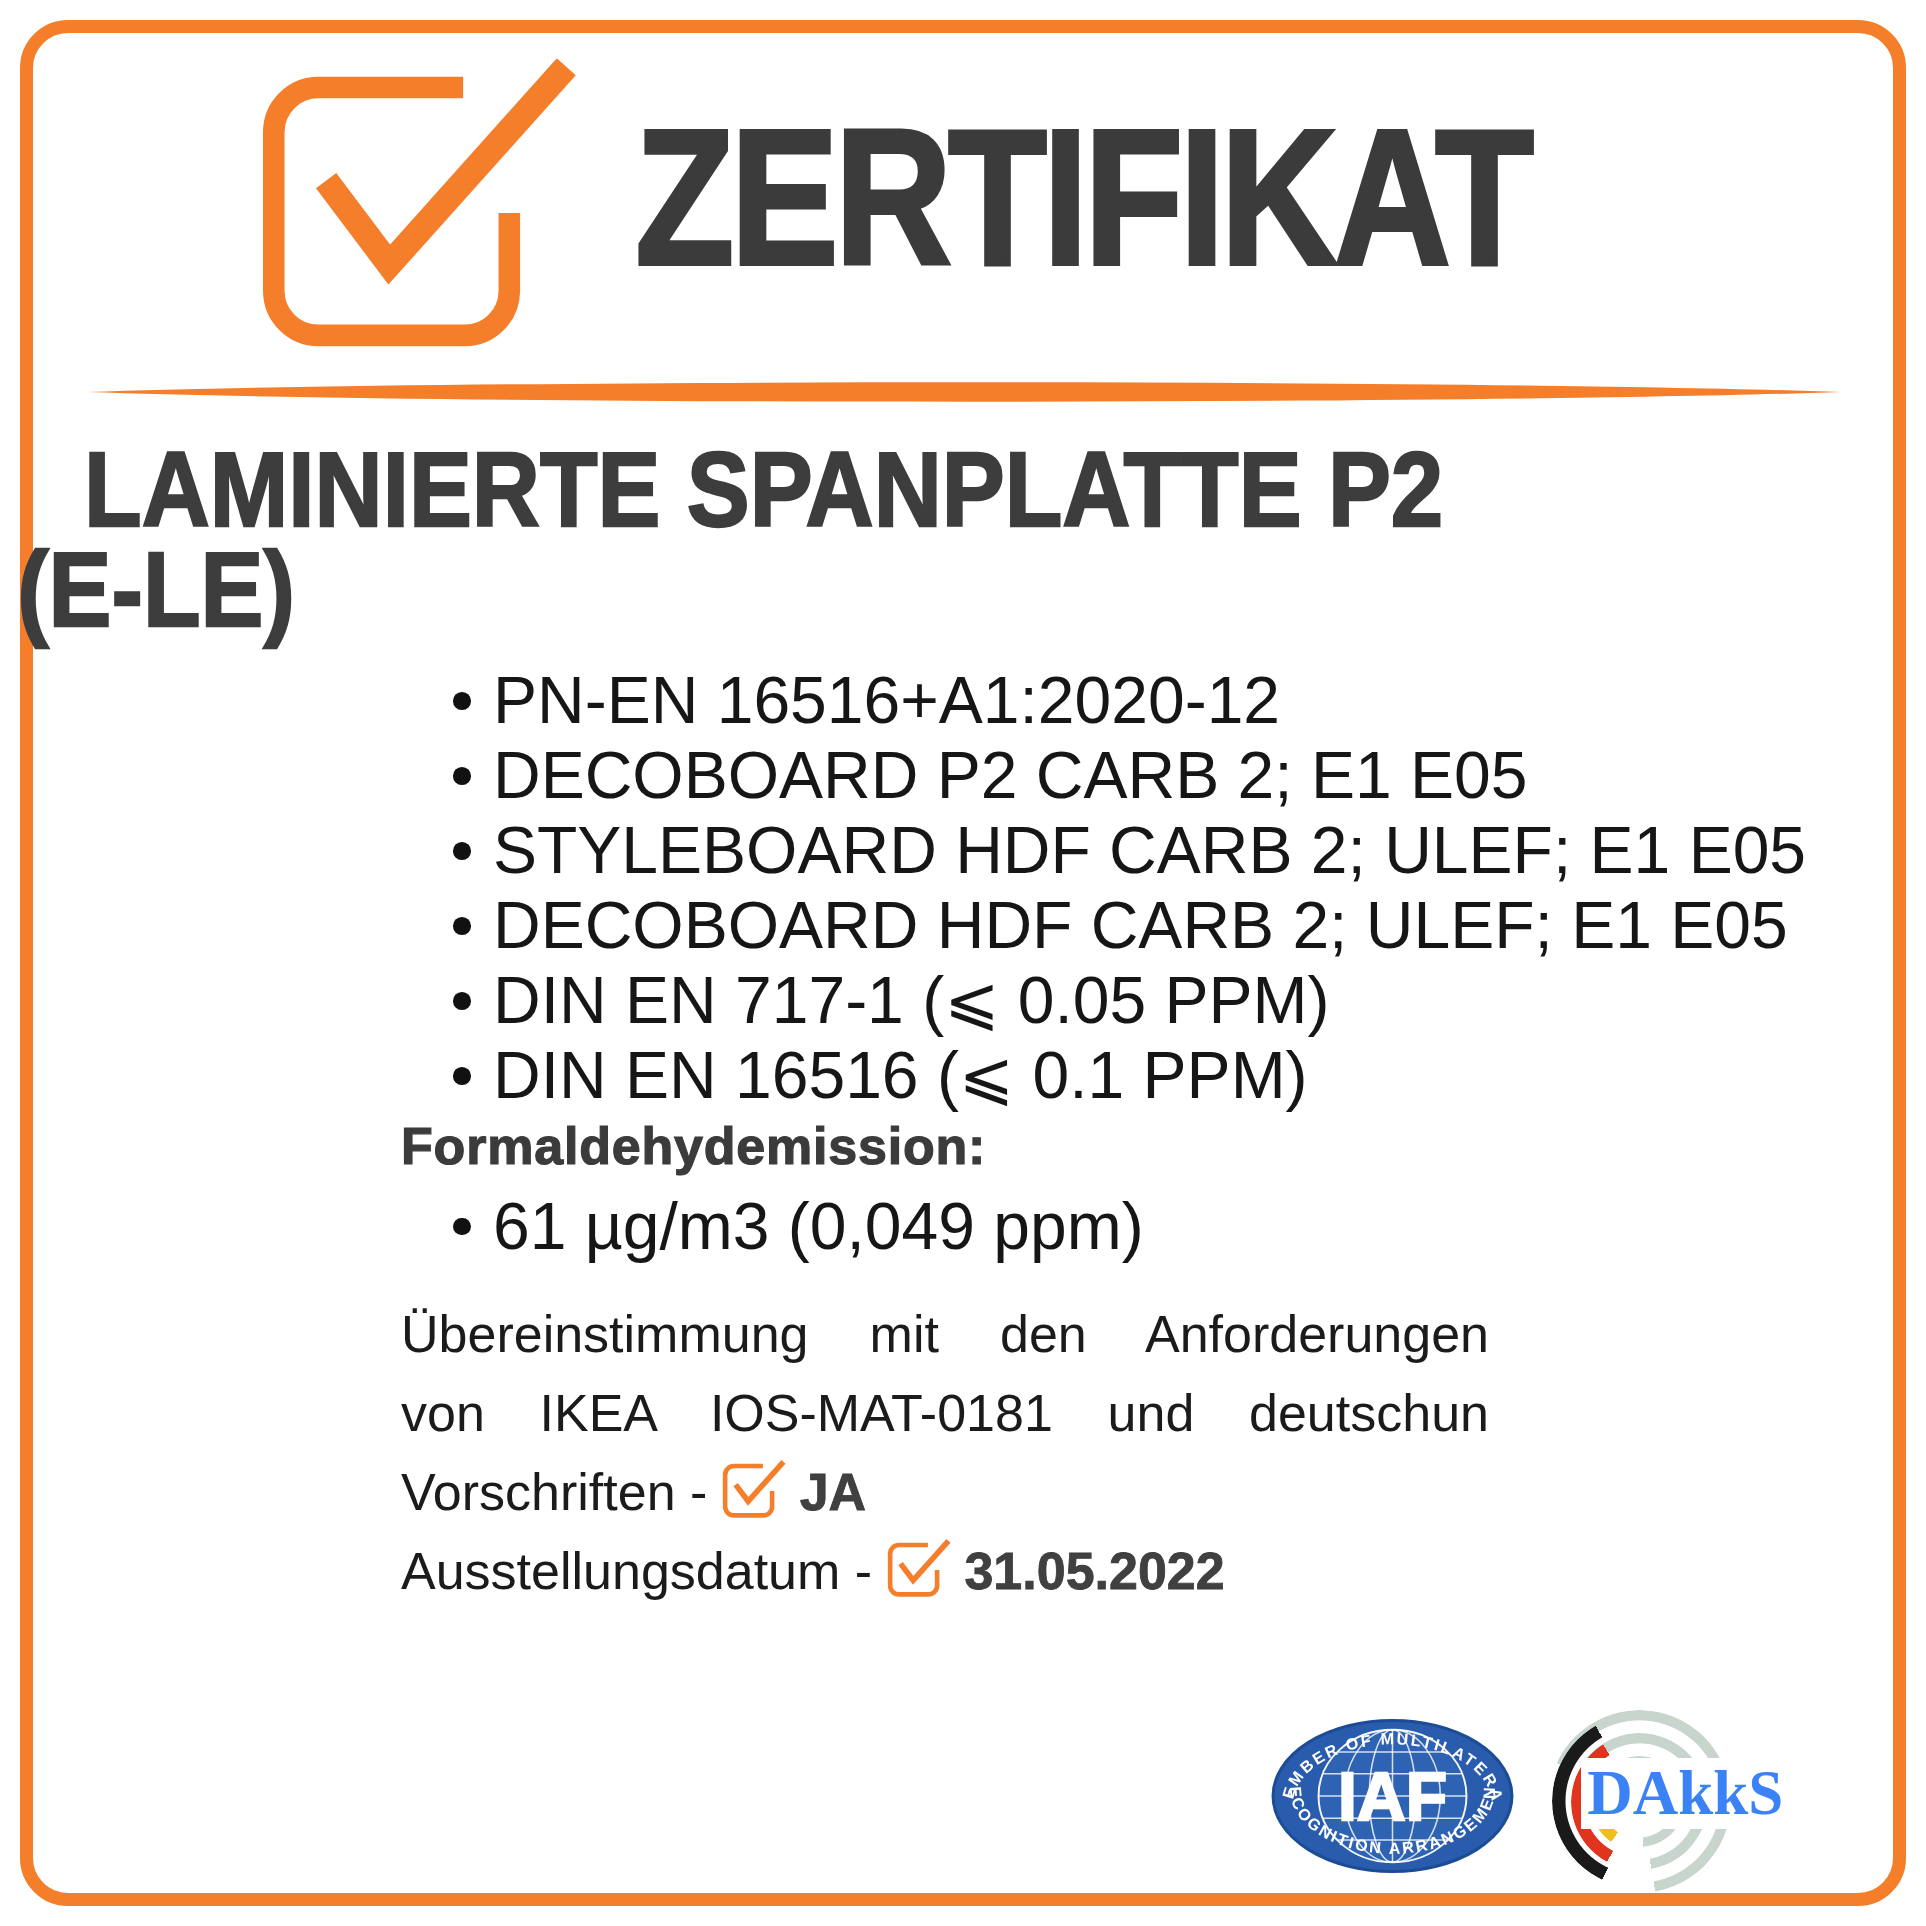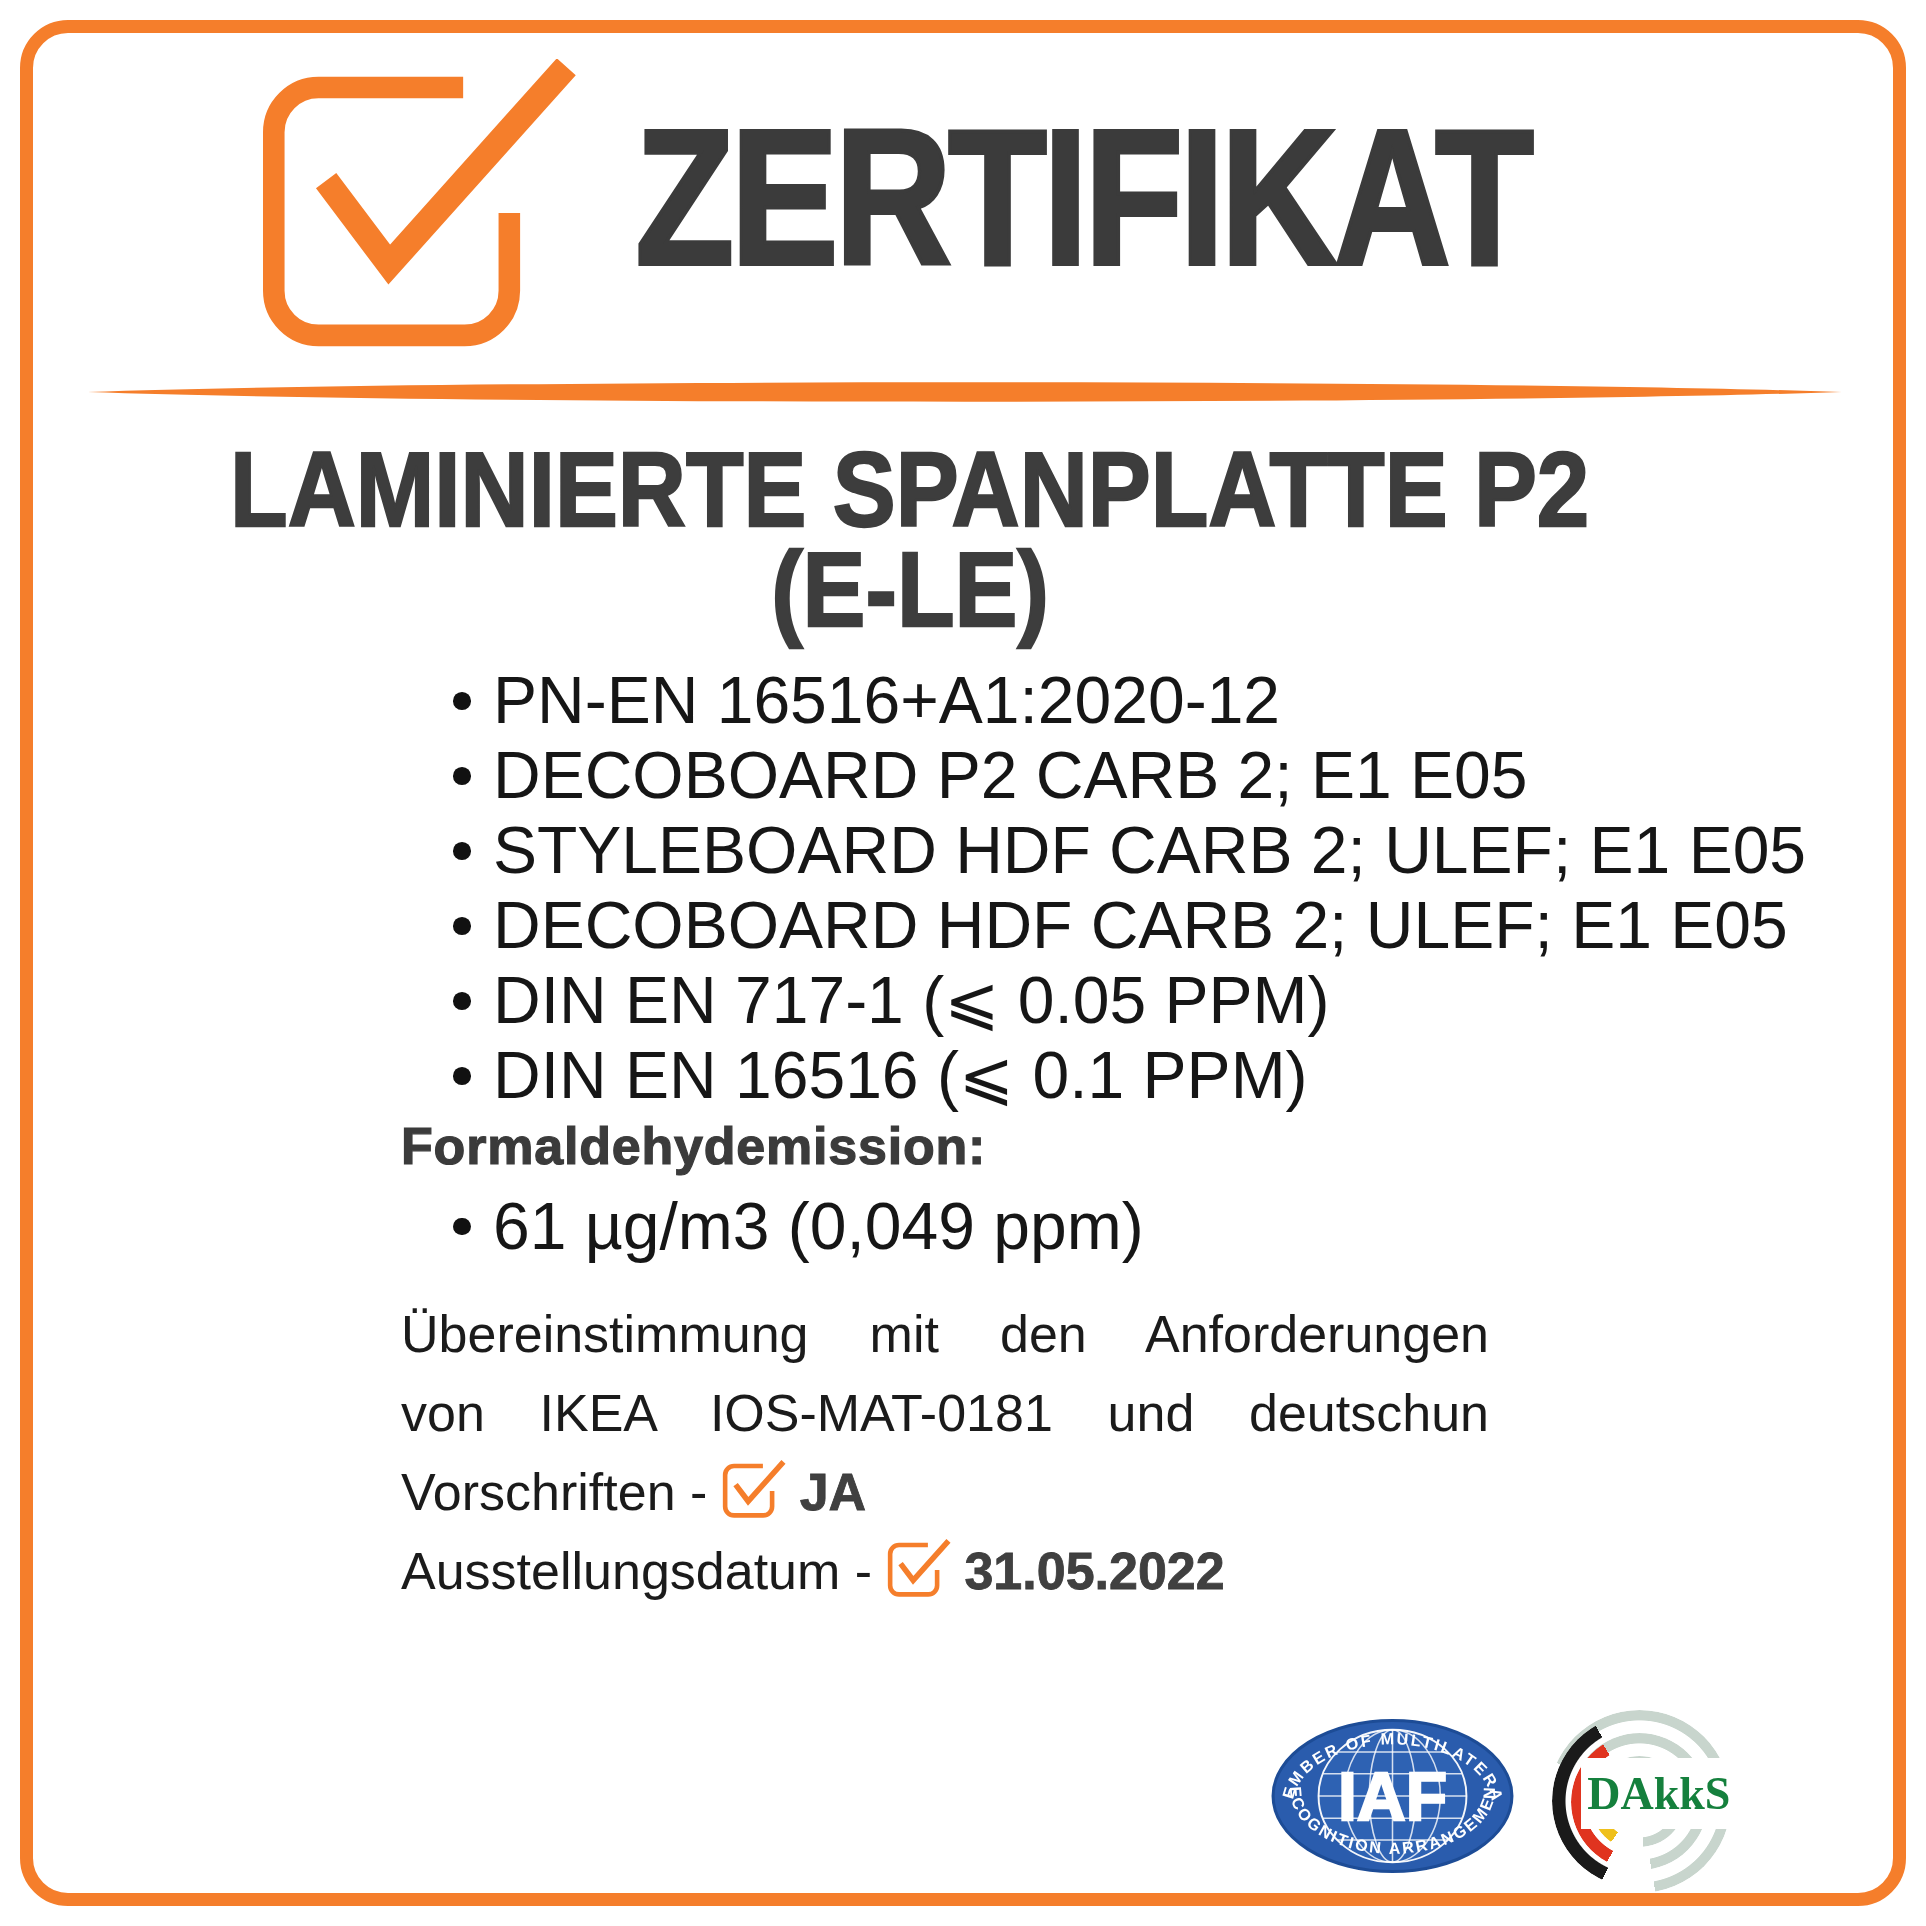--- a/index.html
+++ b/index.html
@@ -18,21 +18,21 @@
     display:flex;align-items:center;justify-content:center;
   }
   .title-text{
     font-size:193px;font-weight:bold;line-height:170px;color:#3B3B3B;
     letter-spacing:-4.6px;-webkit-text-stroke:3.9px #3B3B3B;
     transform:scaleX(0.84);transform-origin:center;white-space:nowrap;
   }
   .divider{position:absolute;left:86px;top:379px;width:1757px;height:26px;}
   
   .heading{
-    position:absolute;left:0;top:439px;width:1820px;text-align:center;color:#3D3D3D;
+    position:absolute;left:0;top:439px;width:1820px;color:#3D3D3D;
   }
   .heading .h-line{
     font-size:106px;font-weight:bold;line-height:100px;white-space:nowrap;
     -webkit-text-stroke:2.3px #3D3D3D;display:inline-block;transform:scaleX(0.89);transform-origin:center;
   }
   
   .body-col{position:absolute;left:401px;top:651px;width:1088px;}
   .section-label{
     font-size:52px;font-weight:bold;line-height:59px;color:#3B3B3B;
     -webkit-text-stroke:1.2px #3B3B3B;letter-spacing:0.8px;
@@ -77,21 +77,21 @@
   .rf-red{left:55px;top:25px;width:136px;height:136px;
     background:conic-gradient(from 208deg,#E0341F 0 120deg,transparent 120deg);
     -webkit-mask:radial-gradient(closest-side,transparent calc(100% - 13px),#000 calc(100% - 12.3px));
     mask:radial-gradient(closest-side,transparent calc(100% - 13px),#000 calc(100% - 12.3px));}
   .rf-yellow{left:74px;top:43px;width:99px;height:99px;
     background:conic-gradient(from 215deg,#EFC01C 0 105deg,transparent 105deg);
     -webkit-mask:radial-gradient(closest-side,transparent calc(100% - 12.3px),#000 calc(100% - 11.6px));
     mask:radial-gradient(closest-side,transparent calc(100% - 12.3px),#000 calc(100% - 11.6px));}
   .dakks-name{
     position:absolute;left:65px;top:49px;font-family:"Liberation Serif","DejaVu Serif",serif;
-    font-weight:bold;font-size:46px;color:#15803d;background:#fff;padding:0 6.2px;line-height:71px;
+    font-weight:bold;font-size:63px;color:#3b82f6;background:#fff;padding:0 6.2px;line-height:71px;
   }
   .dakks-sub{
     position:absolute;left:163px;top:103px;font-size:25px;line-height:28.5px;color:#3A3A3A;
     background:#fff;white-space:nowrap;
   }
 </style>
 </head>
 <body>
 
 <div class="page">

